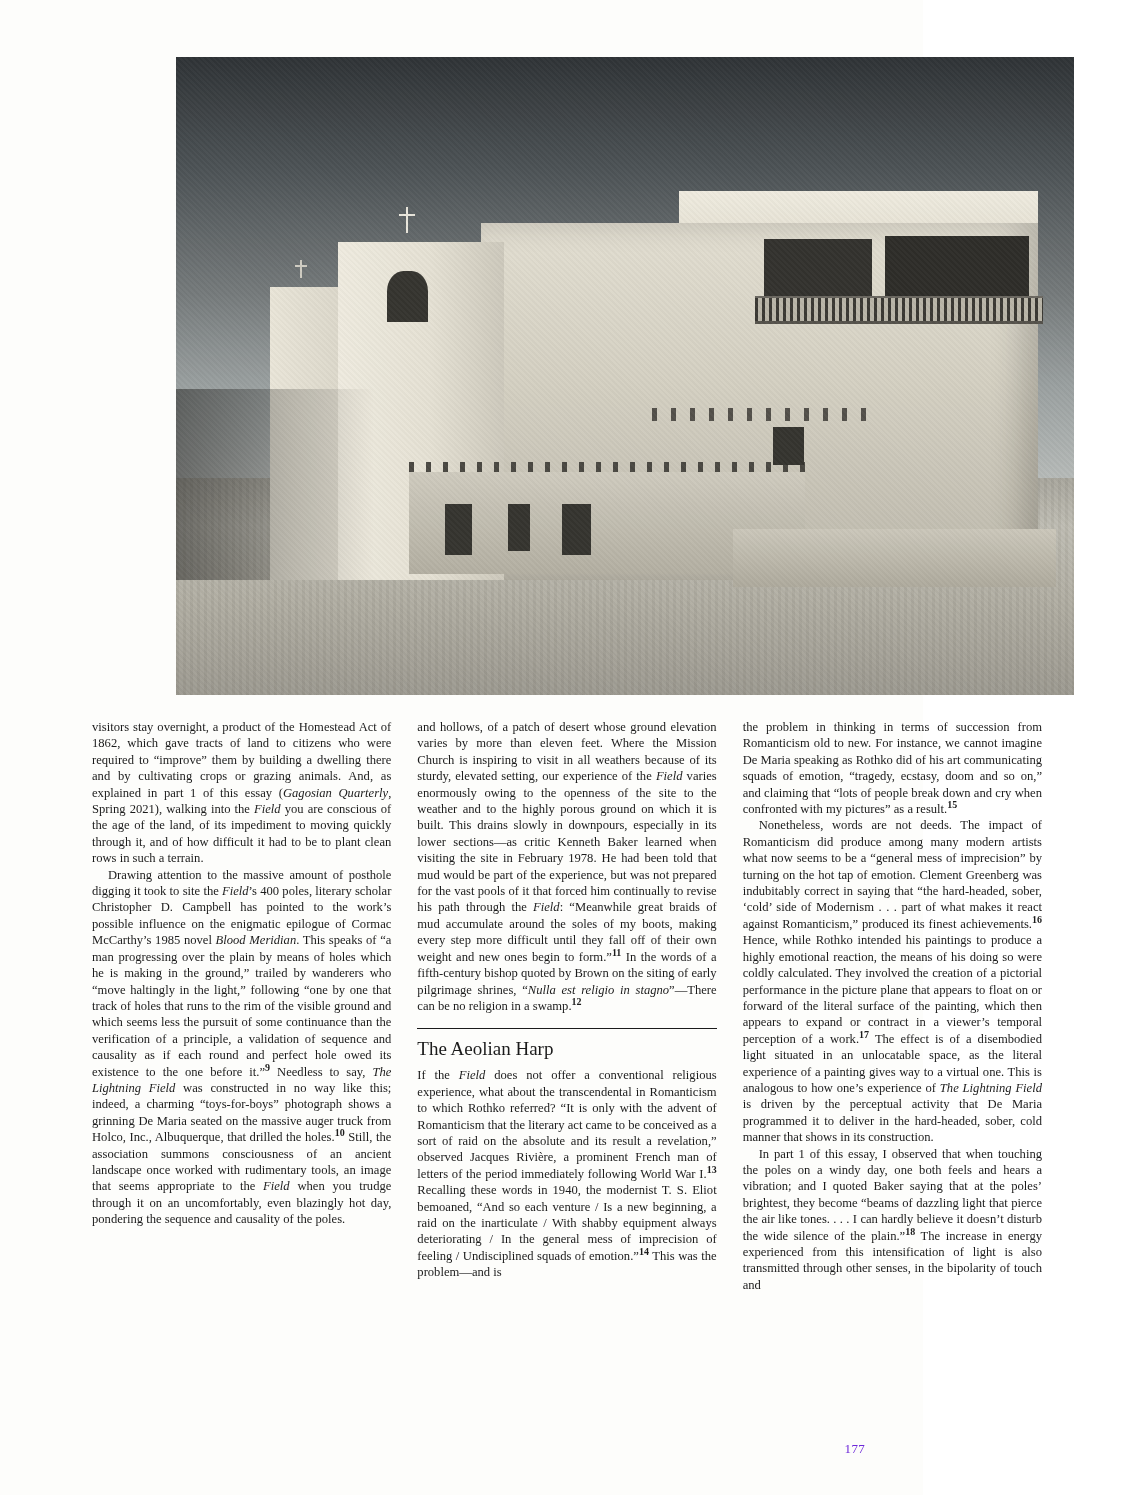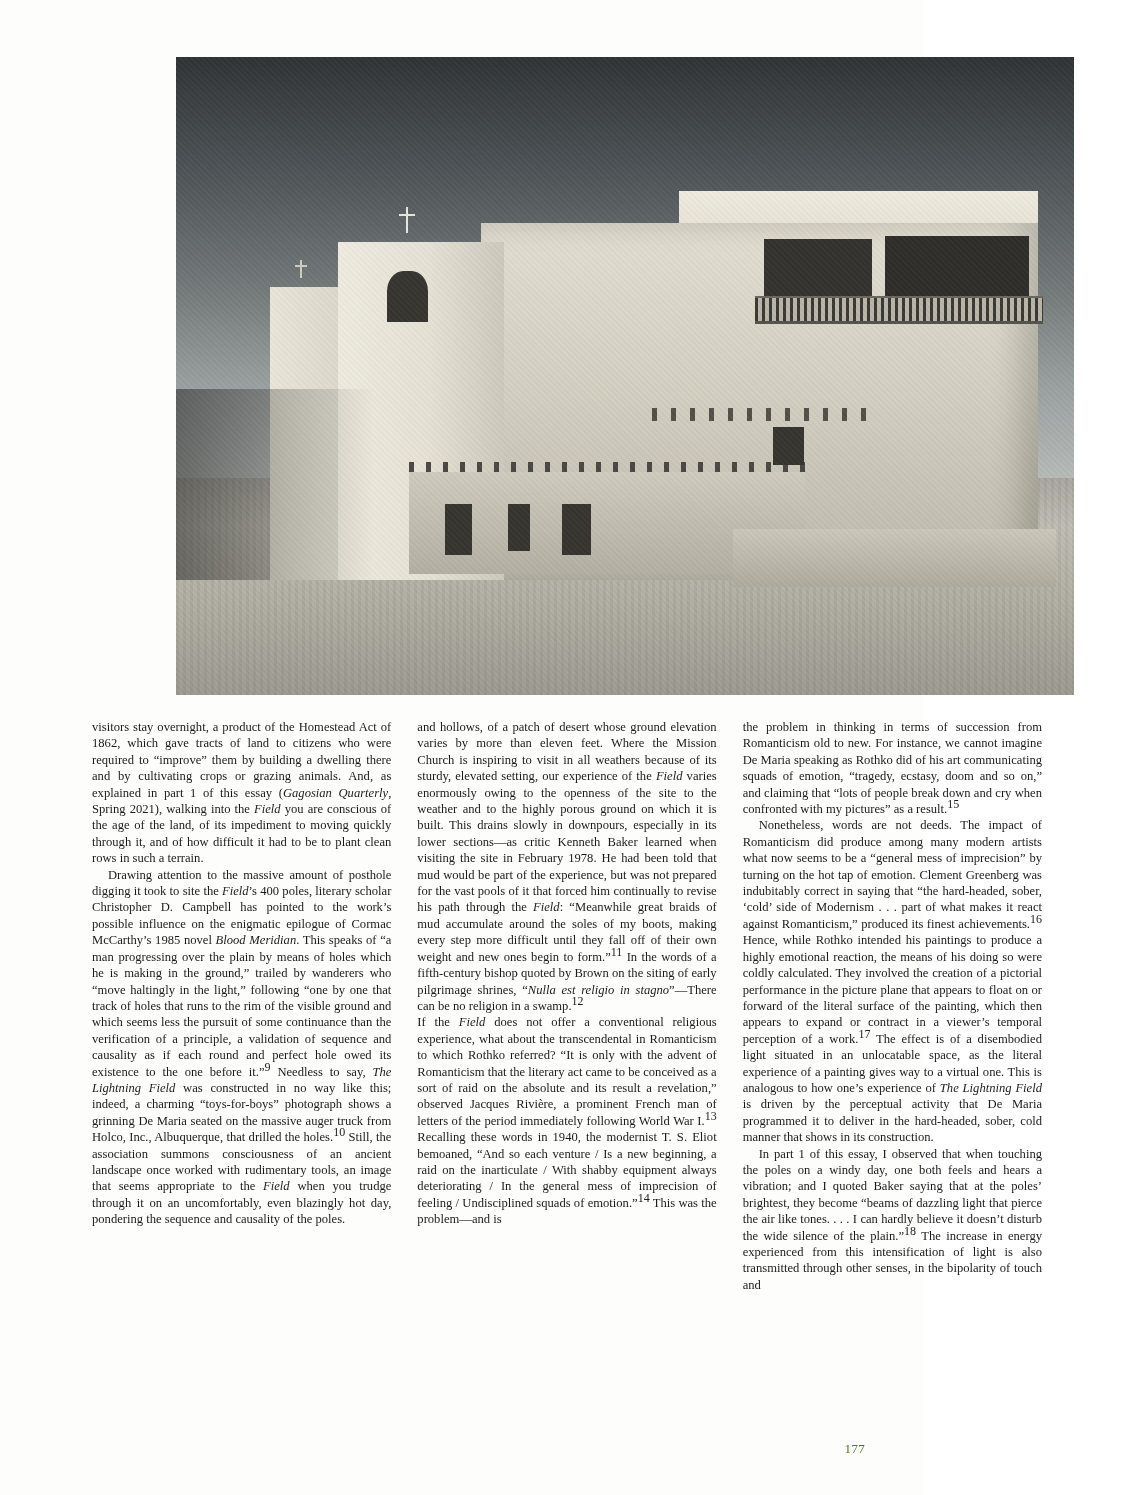--- a/index.html
+++ b/index.html
@@ -192,31 +192,32 @@
     border-top: 1.2px solid #1b1b1b;
     padding-top: 9px;
     font-size: 19px;
     line-height: 22px;
     font-weight: normal;
     text-align: left;
     text-indent: 0;
   }
   i { }
   sup {
-    font-size: 12px;
+    font-size: 10px;
     vertical-align: super;
     line-height: 0;
+    font-weight: bold;
   }
   .folio {
     position: absolute;
     right: 58px;
     bottom: 38px;
     font-size: 13px;
     letter-spacing: .3px;
-    color: #4d7c0f;
+    color: #6d28d9;
   }
 </style>
 </head>
 <body>
 
 <div class="page">
 
   <div class="figure">
     <div class="photo">
       <div class="sky"></div>
@@ -251,20 +252,21 @@
 
   <div class="columns">
 
     <div class="col">
       <p class="first">visitors stay overnight, a product of the Homestead Act of 1862, which gave tracts of land to citizens who were required to “improve” them by building a dwelling there and by cultivating crops or grazing animals. And, as explained in part 1 of this essay (<i>Gagosian Quarterly</i>, Spring 2021), walking into the <i>Field</i> you are conscious of the age of the land, of its impediment to moving quickly through it, and of how difficult it had to be to plant clean rows in such a terrain.</p>
       <p>Drawing attention to the massive amount of posthole digging it took to site the <i>Field</i>’s 400 poles, literary scholar Christopher D. Campbell has pointed to the work’s possible influence on the enigmatic epilogue of Cormac McCarthy’s 1985 novel <i>Blood Meridian</i>. This speaks of “a man progressing over the plain by means of holes which he is making in the ground,” trailed by wanderers who “move haltingly in the light,” following “one by one that track of holes that runs to the rim of the visible ground and which seems less the pursuit of some continuance than the verification of a principle, a validation of sequence and causality as if each round and perfect hole owed its existence to the one before it.”<sup>9</sup> Needless to say, <i>The Lightning Field</i> was constructed in no way like this; indeed, a charming “toys-for-boys” photograph shows a grinning De Maria seated on the massive auger truck from Holco, Inc., Albuquerque, that drilled the holes.<sup>10</sup> Still, the association summons consciousness of an ancient landscape once worked with rudimentary tools, an image that seems appropriate to the <i>Field</i> when you trudge through it on an uncomfortably, even blazingly hot day, pondering the sequence and causality of the poles.</p>
     </div>
 
     <div class="col">
       <p class="first">and hollows, of a patch of desert whose ground elevation varies by more than eleven feet. Where the Mission Church is inspiring to visit in all weathers because of its sturdy, elevated setting, our experience of the <i>Field</i> varies enormously owing to the openness of the site to the weather and to the highly porous ground on which it is built. This drains slowly in downpours, especially in its lower sections—as critic Kenneth Baker learned when visiting the site in February 1978. He had been told that mud would be part of the experience, but was not prepared for the vast pools of it that forced him continually to revise his path through the <i>Field</i>: “Meanwhile great braids of mud accumulate around the soles of my boots, making every step more difficult until they fall off of their own weight and new ones begin to form.”<sup>11</sup> In the words of a fifth-century bishop quoted by Brown on the siting of early pilgrimage shrines, “<i>Nulla est religio in stagno</i>”—There can be no religion in a swamp.<sup>12</sup></p>
+      <h2 class="section-head">The Aeolian Harp</h2>
       <p class="first">If the <i>Field</i> does not offer a conventional religious experience, what about the transcendental in Romanticism to which Rothko referred? “It is only with the advent of Romanticism that the literary act came to be conceived as a sort of raid on the absolute and its result a revelation,” observed Jacques Rivière, a prominent French man of letters of the period immediately following World War I.<sup>13</sup> Recalling these words in 1940, the modernist T. S. Eliot bemoaned, “And so each venture / Is a new beginning, a raid on the inarticulate / With shabby equipment always deteriorating / In the general mess of imprecision of feeling / Undisciplined squads of emotion.”<sup>14</sup> This was the problem—and is</p>
     </div>
 
     <div class="col">
       <p class="first">the problem in thinking in terms of succession from Romanticism old to new. For instance, we cannot imagine De Maria speaking as Rothko did of his art communicating squads of emotion, “tragedy, ecstasy, doom and so on,” and claiming that “lots of people break down and cry when confronted with my pictures” as a result.<sup>15</sup></p>
       <p>Nonetheless, words are not deeds. The impact of Romanticism did produce among many modern artists what now seems to be a “general mess of imprecision” by turning on the hot tap of emotion. Clement Greenberg was indubitably correct in saying that “the hard-headed, sober, ‘cold’ side of Modernism . . . part of what makes it react against Romanticism,” produced its finest achievements.<sup>16</sup> Hence, while Rothko intended his paintings to produce a highly emotional reaction, the means of his doing so were coldly calculated. They involved the creation of a pictorial performance in the picture plane that appears to float on or forward of the literal surface of the painting, which then appears to expand or contract in a viewer’s temporal perception of a work.<sup>17</sup> The effect is of a disembodied light situated in an unlocatable space, as the literal experience of a painting gives way to a virtual one. This is analogous to how one’s experience of <i>The Lightning Field</i> is driven by the perceptual activity that De Maria programmed it to deliver in the hard-headed, sober, cold manner that shows in its construction.</p>
       <p>In part 1 of this essay, I observed that when touching the poles on a windy day, one both feels and hears a vibration; and I quoted Baker saying that at the poles’ brightest, they become “beams of dazzling light that pierce the air like tones. . . . I can hardly believe it doesn’t disturb the wide silence of the plain.”<sup>18</sup> The increase in energy experienced from this intensification of light is also transmitted through other senses, in the bipolarity of touch and</p>
     </div>
   </div>
 

